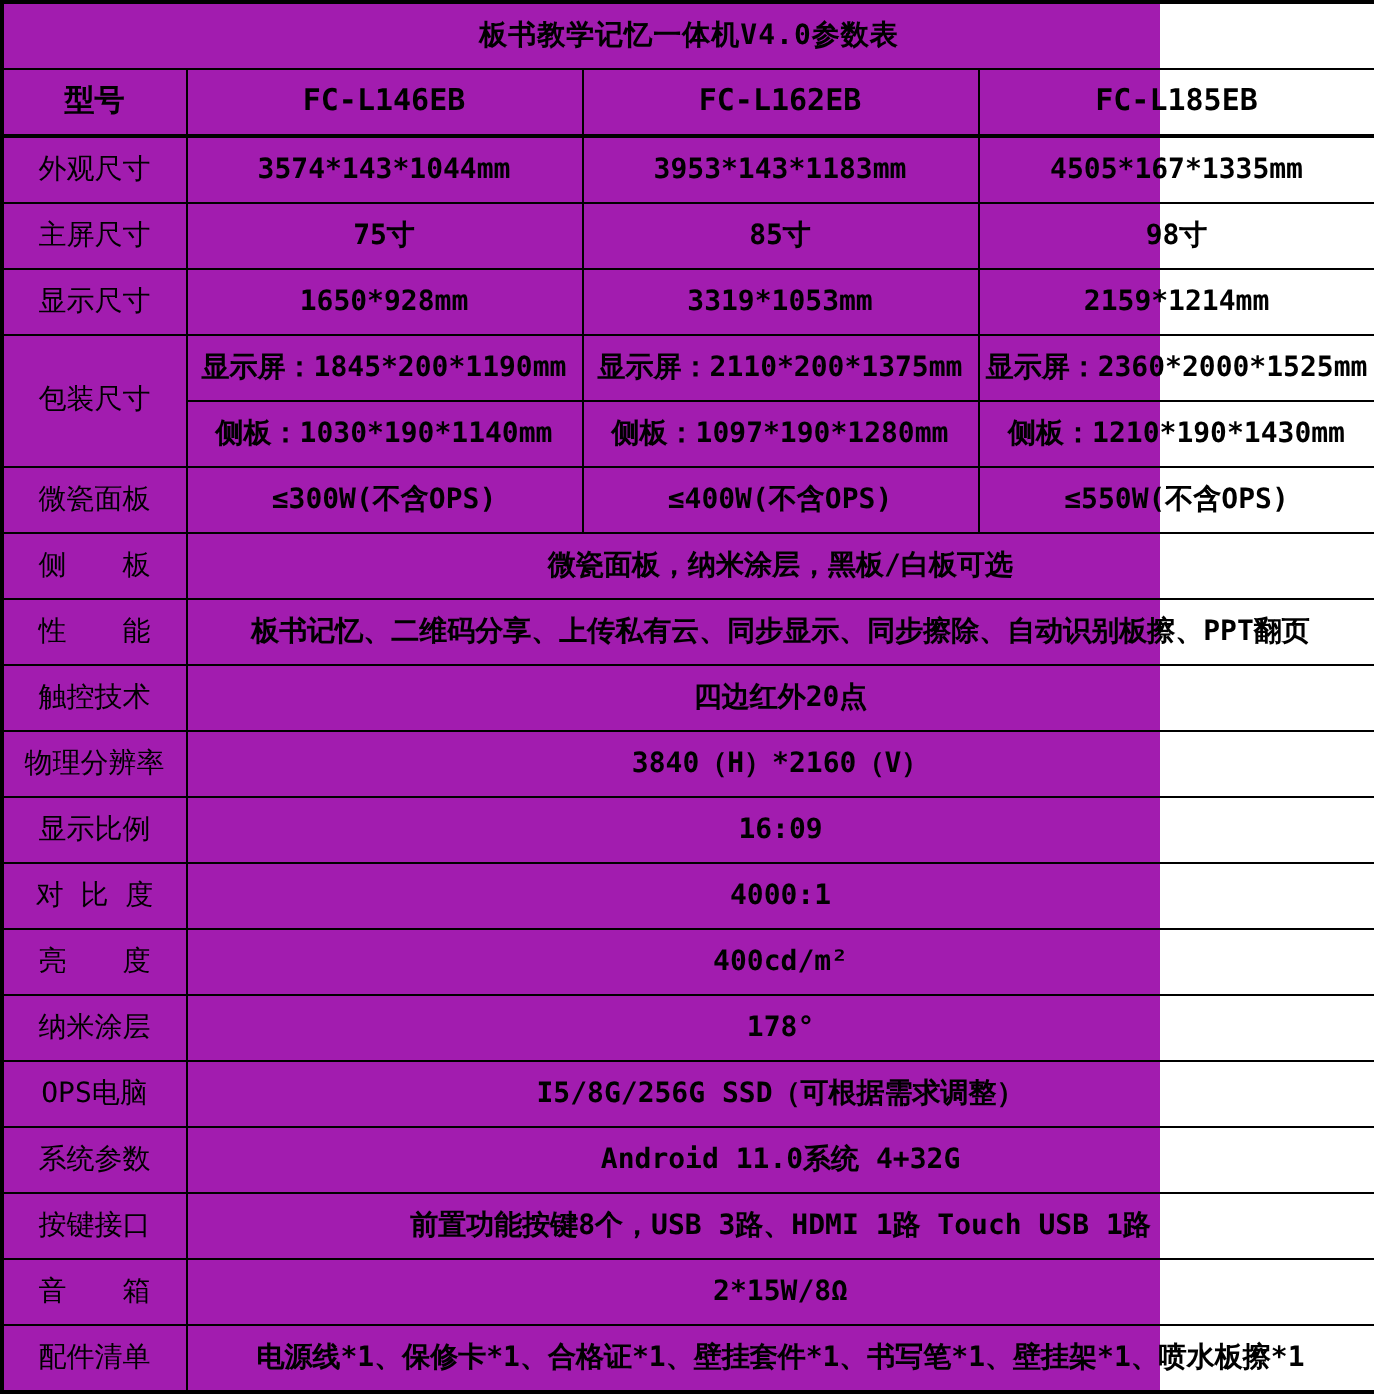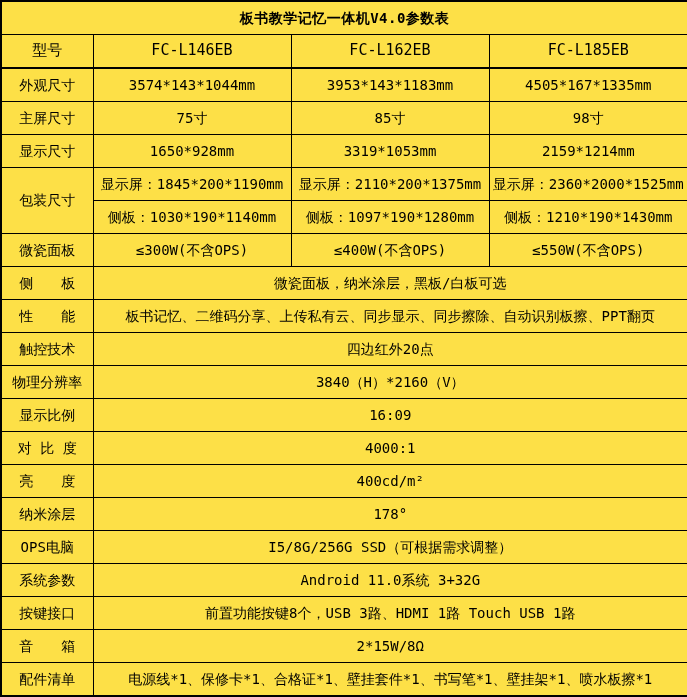--- a/index.html
+++ b/index.html
@@ -1,24 +1,24 @@
 <!DOCTYPE html>
 <html><head>
 <meta charset="utf-8">
 <style>
   html, body {
     margin: 0;
     padding: 0;
     background: #ffffff;
   }
   .sheet {
-    width: 687px;
+    width: 580px;
     height: 697px;
     box-sizing: border-box;
-    background: #fde047;
+    background: #a21caf;
   }
   table.spec-table {
     border-collapse: collapse;
     table-layout: fixed;
     width: 687px;
     color: #000000;
     font-family: "DejaVu Sans Mono", "Liberation Sans", sans-serif;
   }
   table.spec-table td {
     border: 1px solid #000000;
@@ -35,29 +35,30 @@
     border: 2px solid #000000;
   }
   td.title-cell {
     font-size: 19px;
     font-weight: bold;
     border-bottom: 2px solid #000000;
     height: 30px;
     letter-spacing: 0.5px;
   }
   tr.header-row td {
-    font-weight: normal;
+    font-weight: bold;
     font-size: 15px;
     border-bottom: 2px solid #000000;
   }
   td.label-cell {
     font-size: 14.5px;
   }
   td.value-cell {
     font-size: 13.5px;
+    font-weight: bold;
   }
 </style>
 </head>
 <body>
 
 <div class="sheet">
   <table class="spec-table">
     <colgroup>
       <col style="width:92px">
       <col style="width:198px">
@@ -140,21 +141,21 @@
       <tr>
         <td class="label-cell">纳米涂层</td>
         <td class="value-cell" colspan="3">178°</td>
       </tr>
       <tr>
         <td class="label-cell">OPS电脑</td>
         <td class="value-cell" colspan="3">I5/8G/256G SSD（可根据需求调整）</td>
       </tr>
       <tr>
         <td class="label-cell">系统参数</td>
-        <td class="value-cell" colspan="3">Android 11.0系统 3+32G</td>
+        <td class="value-cell" colspan="3">Android 11.0系统 4+32G</td>
       </tr>
       <tr>
         <td class="label-cell">按键接口</td>
         <td class="value-cell" colspan="3">前置功能按键8个，USB 3路、HDMI 1路 Touch USB 1路</td>
       </tr>
       <tr>
         <td class="label-cell">音　　箱</td>
         <td class="value-cell" colspan="3">2*15W/8Ω</td>
       </tr>
       <tr>

